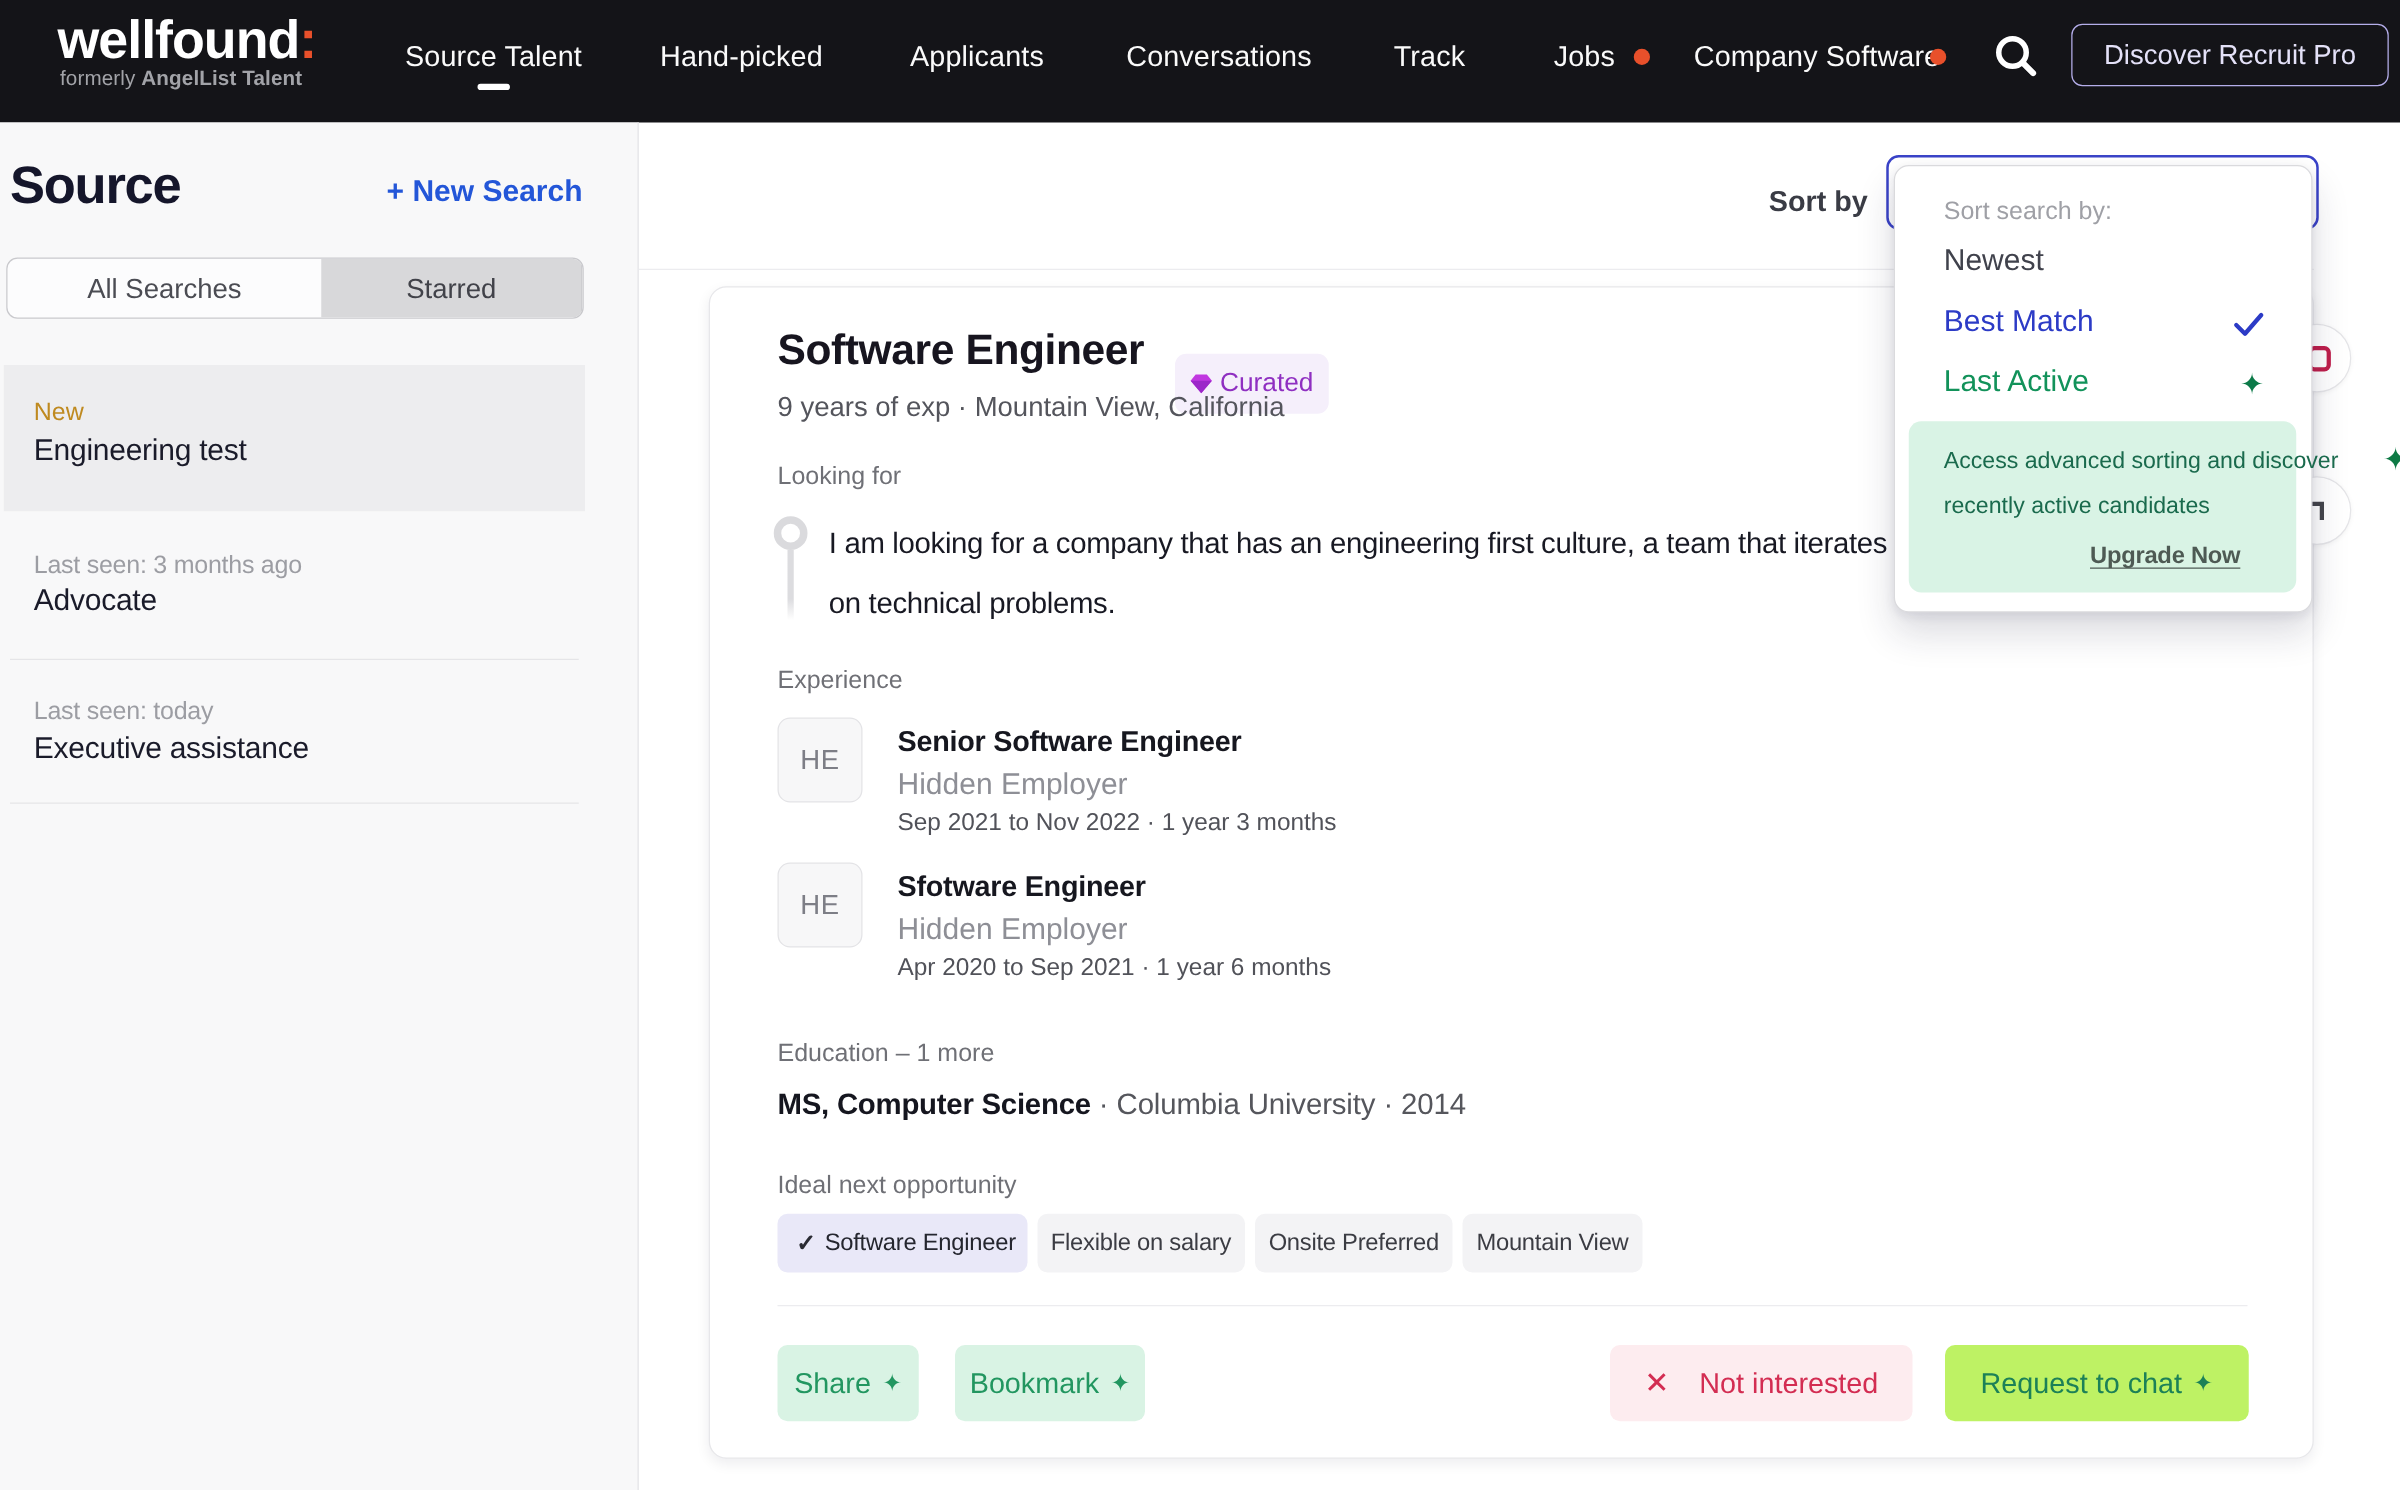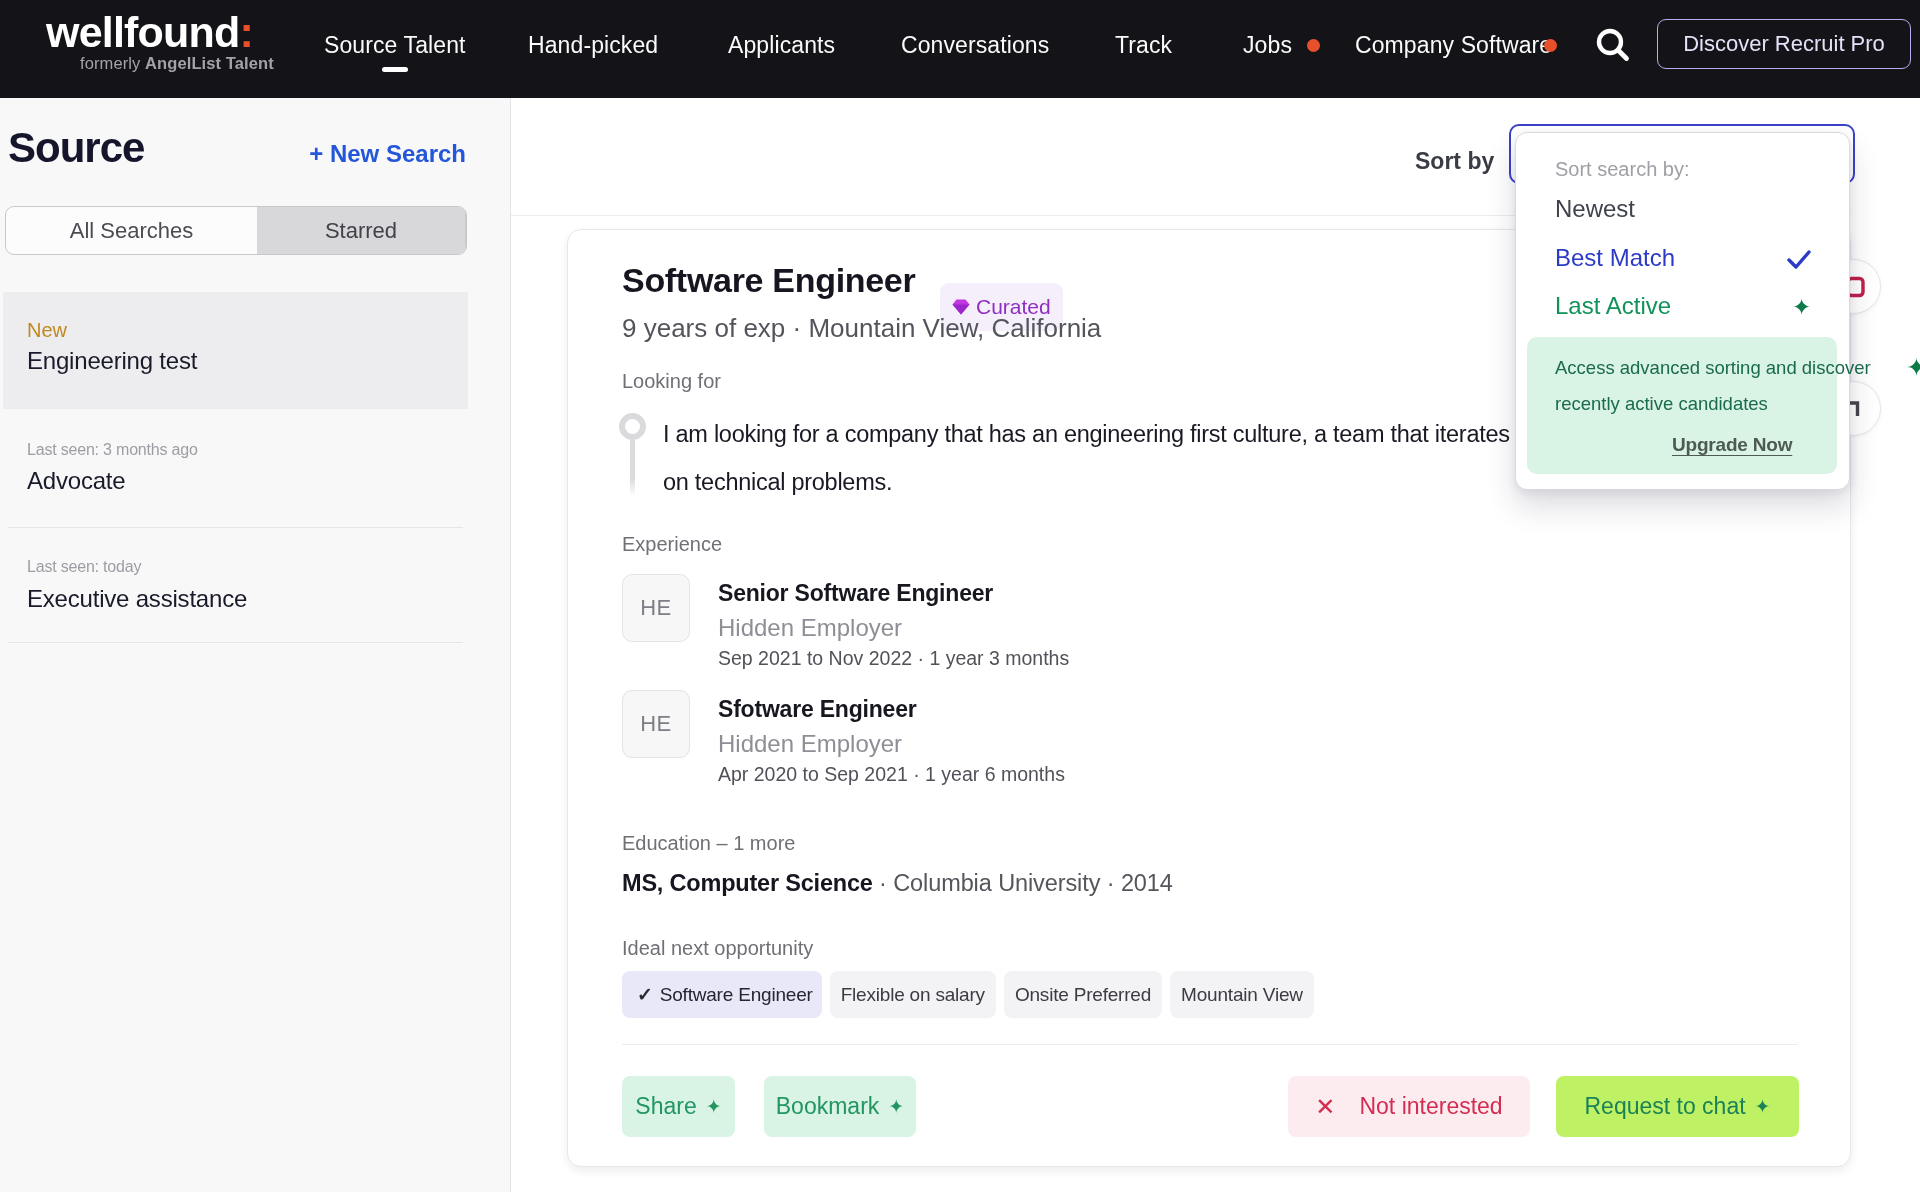--- a/index.html
+++ b/index.html
@@ -5,21 +5,21 @@
   * { margin:0; padding:0; box-sizing:border-box; }
   html,body { width:1920px; height:1192px; overflow:hidden; background:#fff;
     font-family:"Liberation Sans", sans-serif; }
   .stage { position:relative; width:1920px; height:1192px; background:#fff; }
 
   
   .topnav { position:absolute; left:0; top:0; width:1920px; height:98px; background:#141418;padding-left:16px; }
   .logo-line1 { position:absolute; left:46px; top:8px; font-size:43px; font-weight:700;
     color:#ffffff; letter-spacing:-0.8px; }
   .logo-colon { color:var(--c-brand_orange,#e8502b); }
-  .logo-line2 { position:absolute; left:48px; top:54px; font-size:16.5px; color:#a2a3a8; letter-spacing:0.1px;margin-left:32px; }
+  .logo-line2 { position:absolute; left:48px; top:54px; font-size:16.5px; color:#a2a3a8; letter-spacing:0.1px; }
   .logo-line2 b { font-weight:700; color:#a2a3a8; }
   .navitem { position:absolute; top:32px; font-size:23px; color:#fafafa; font-weight:400;
     letter-spacing:0.1px; text-decoration:none; cursor:pointer; }
   .navitem.active { font-weight:400; }
   .nav-underline { position:absolute; left:382px; top:67px; width:26px; height:5px;
     border-radius:3px; background:#ffffff; }
   .navdot { position:absolute; top:39px; width:13px; height:13px; border-radius:50%;
     background:var(--c-brand_orange,#e8502b); }
   .nav-search { position:absolute; left:1593px; top:25px; width:38px; height:38px; cursor:pointer; }
   .nav-cta { position:absolute; left:1657px; top:19px; width:254px; height:50px;
@@ -39,38 +39,38 @@
     color:#4b4c53; cursor:pointer; }
   .sb-tab.active { background:#d8d8da; color:#414249; border-right:1px solid #c9c9cd; }
   .sb-tab.t1 { width:209px; }
   .sb-tab.t2 { flex:1; }
   .sb-item-sel { position:absolute; left:3px; top:194px; width:465px; height:117px;
     background:#ededef; cursor:pointer; }
   .sb-badge-new { position:absolute; left:27px; top:221px; font-size:20px; font-weight:500;
     color:var(--c-badge_amber,#bf8a20); }
   .sb-item-title { position:absolute; left:27px; font-size:24px; color:#1a1b2a; font-weight:400;
     letter-spacing:-0.2px; cursor:pointer; }
-  .sb-item-meta { position:absolute; left:27px; font-size:16px; letter-spacing:-0.2px; color:#9c9da3; cursor:pointer; }
+  .sb-item-meta { position:absolute; left:27px; font-size:20px; letter-spacing:-0.2px; color:#9c9da3; cursor:pointer; }
   .sb-div { position:absolute; left:8px; width:455px; height:1px; background:#e5e5e8; }
 
   
   .toolbar-divider { position:absolute; left:511px; top:215px; width:1340px; height:1px; background:#ececef; }
   .sort-label { position:absolute; left:1415px; top:148px; font-size:23px; font-weight:700; color:#3a3c45; }
   .sort-trigger { position:absolute; left:1509px; top:124px; width:346px; height:60px;
     border:2px solid #3a43c8; border-radius:10px; background:#fff; cursor:pointer; }
 
   
   .card { position:absolute; left:567px; top:229px; width:1284px; height:938px; background:#fff;
     border:1px solid #e7e7ea; border-radius:14px; box-shadow:0 4px 10px rgba(20,20,45,0.07); }
   .cand-name { position:absolute; left:54px; top:31px; font-size:34px; font-weight:700;
     color:#17151f; letter-spacing:-0.3px; }
   .curated-badge { position:absolute; left:372px; top:30px; height:48px; border-radius:9px;
     background:#f5effb; display:flex; align-items:center; padding:0 12px; gap:6px;margin-top:23px; }
   .curated-badge span { font-size:21px; color:var(--c-curated_purple,#8f2fc1); }
-  .cand-sub { position:absolute; left:54px; top:83px; font-size:26px; color:#54555c; }
+  .cand-sub { position:absolute; left:54px; top:83px; font-size:22px; color:#54555c; }
   .section-label { position:absolute; font-size:20px; color:#6f7076; }
   .quote-ring { position:absolute; left:51px; top:183px; width:27px; height:27px;
     border:6px solid #dadadd; border-radius:50%; background:#fff; }
   .quote-stem { position:absolute; left:62px; top:210px; width:5px; height:56px; background:linear-gradient(#dcdcdf 70%, rgba(220,220,223,0)); }
   .quote-line { position:absolute; left:95px; font-size:23.5px; color:#181923; letter-spacing:-0.27px;
     white-space:nowrap; }
   .avatar { position:absolute; left:54px; width:68px; height:68px; border:1px solid #e3e3e6;
     border-radius:10px; background:#f7f7f8; display:flex; align-items:center; justify-content:center;
     font-size:22px; color:#7d7e86; letter-spacing:0.5px; }
   .exp-title { position:absolute; left:150px; font-size:23px; font-weight:700; color:#16171f;

